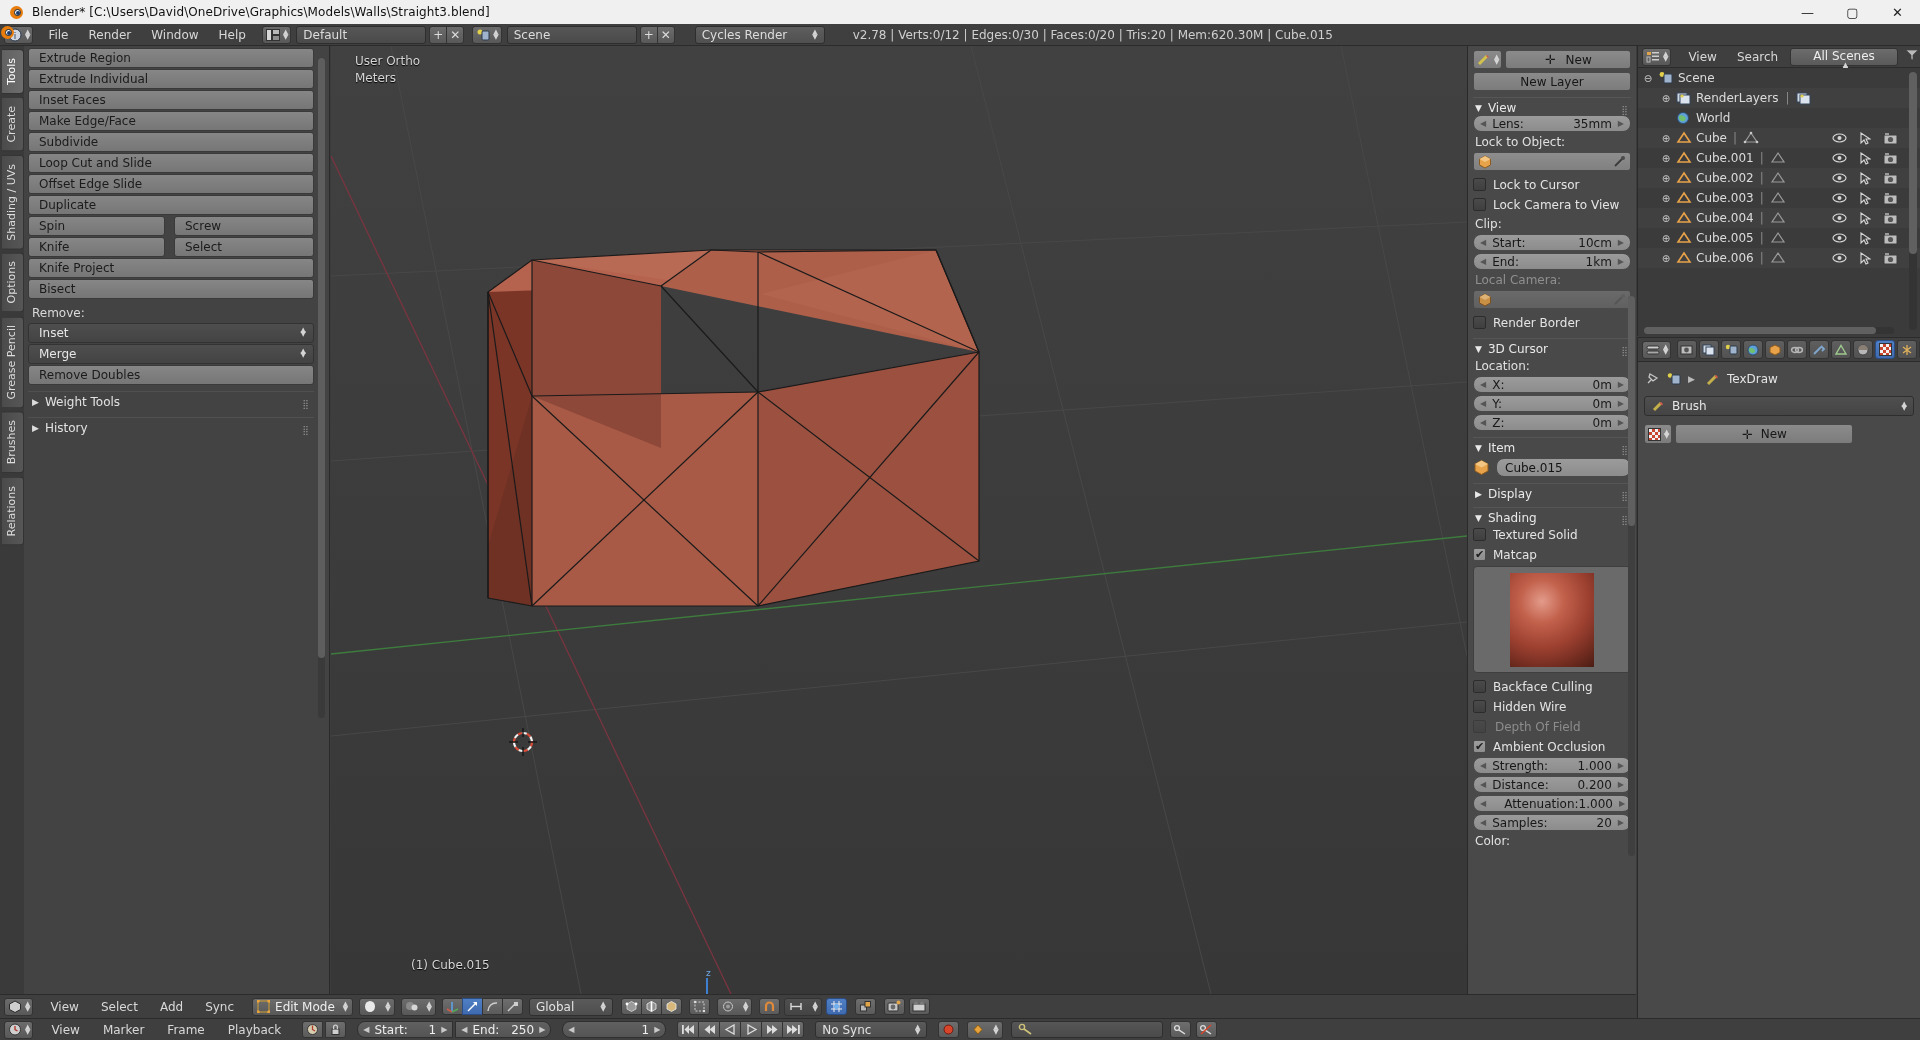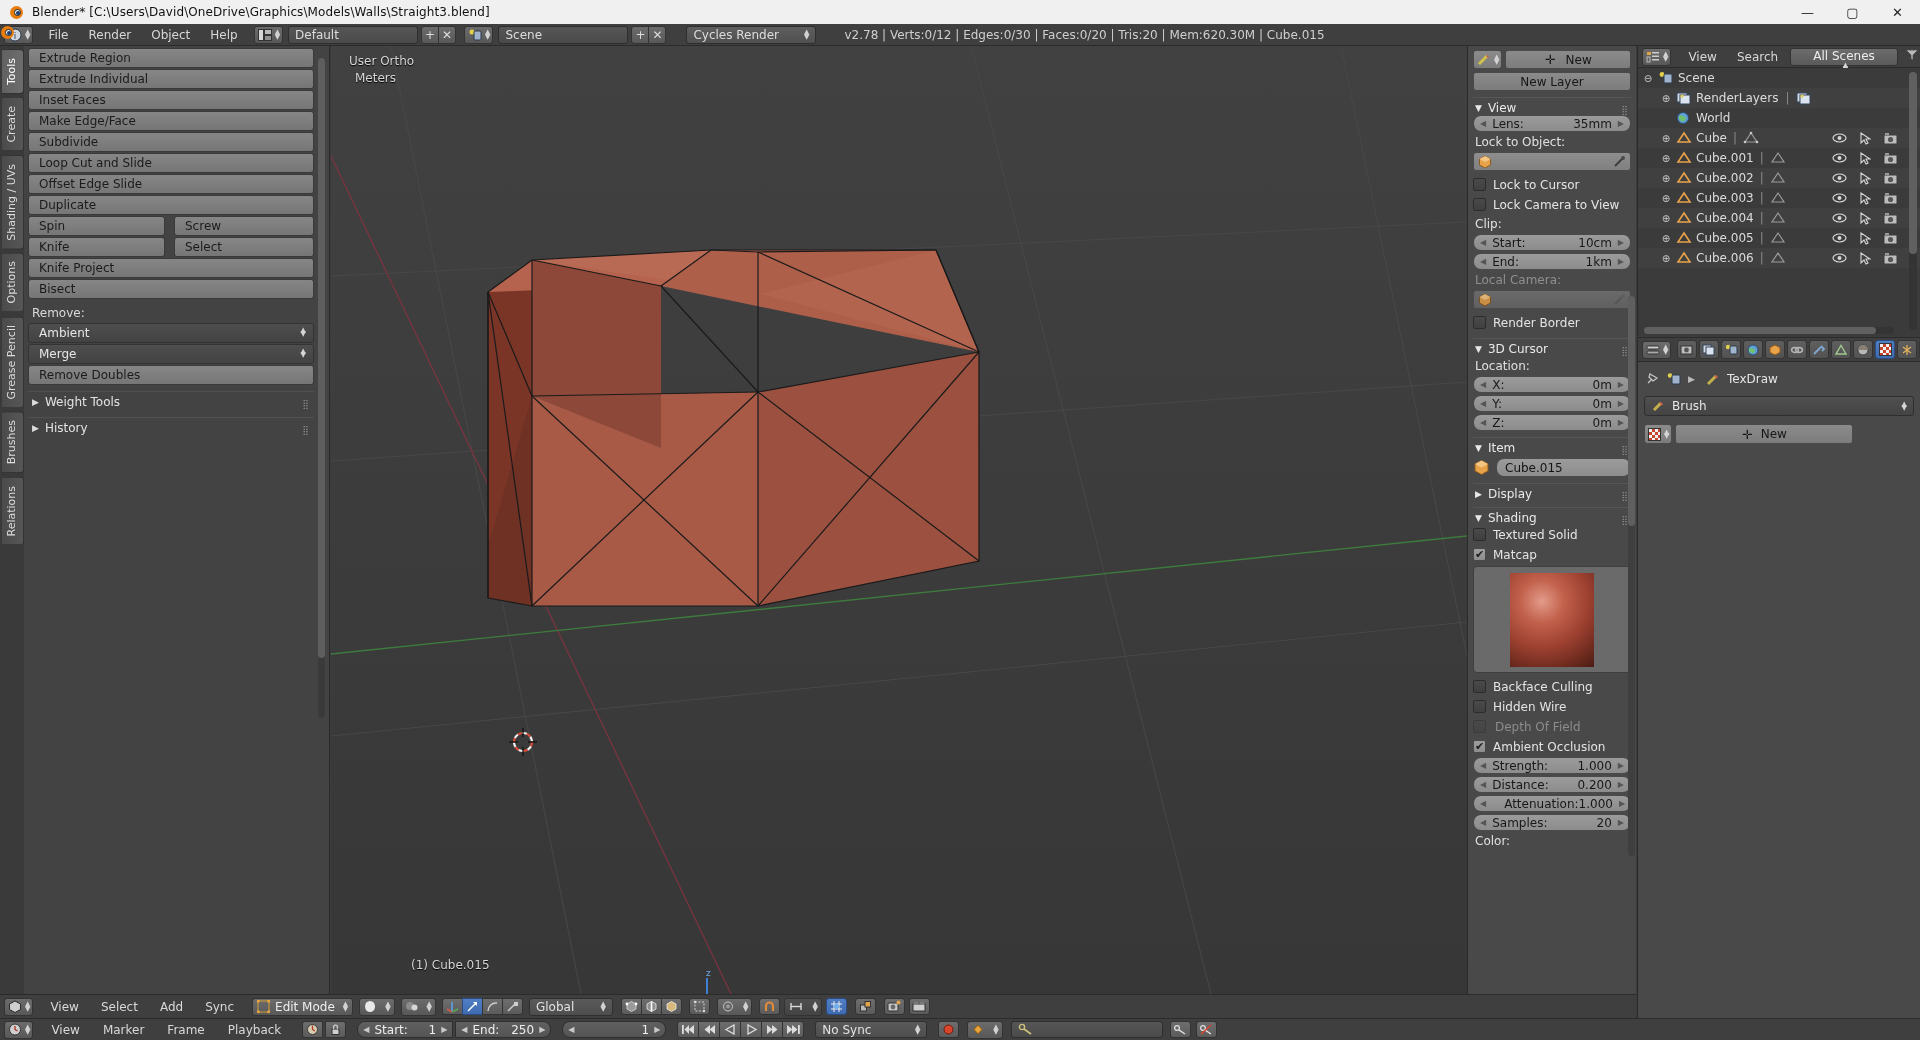--- a/index.html
+++ b/index.html
@@ -370,21 +370,21 @@
   <div class="topbar">
     <div class="ed-type">
       <svg width="14" height="14" viewBox="0 0 14 14" class="icon-svg">
           <circle cx="7" cy="7" r="6" fill="#cfd6e0" stroke="#2b3a4f"></circle>
           <text x="7" y="10.5" font-size="9" text-anchor="middle" fill="#22344d" font-family="DejaVu Sans">i</text>
         </svg>
       <span class="spin-arrows">▲<br>▼</span>
     </div>
     <div class="hdr-menu">File</div>
     <div class="hdr-menu">Render</div>
-    <div class="hdr-menu">Object</div>
+    <div class="hdr-menu">Window</div>
     <div class="hdr-menu">Help</div>
 
     <div class="ed-type" style="margin-left:6px">
       <svg width="14" height="12" viewBox="0 0 14 12" class="icon-svg">
           <rect x="0.5" y="0.5" width="5" height="11" fill="#d7d7d7" stroke="#333"></rect>
           <rect x="6.5" y="0.5" width="7" height="5" fill="#b9b9b9" stroke="#333"></rect>
           <rect x="6.5" y="6.5" width="7" height="5" fill="#8f8f8f" stroke="#333"></rect>
         </svg>
       <span class="spin-arrows">▲<br>▼</span>
     </div>
@@ -446,21 +446,21 @@
         <div class="toolrow">
           <div class="toolbtn" style="flex:0 0 137px">Knife</div>
           <div class="toolbtn">Select</div>
         </div>
 
         <div class="toolbtn">Knife Project</div>
         <div class="toolbtn">Bisect</div>
 
         <div class="sec-label">Remove:</div>
         <div class="toolbtn dark" style="position:relative">
-          <span>Ambient</span>
+          <span>Inset</span>
           <span class="spin-arrows" style="position:absolute;right:7px;top:4px">▲<br>▼</span>
         </div>
         <div class="toolbtn dark" style="position:relative">
           <span>Merge</span>
           <span class="spin-arrows" style="position:absolute;right:7px;top:4px">▲<br>▼</span>
         </div>
         <div class="toolbtn">Remove Doubles</div>
 
         <div class="collapse-row">
           <span class="tri">▶</span>
@@ -539,21 +539,21 @@
         <g transform="translate(192,696)">
           <circle r="9" fill="none" stroke="#d84c3a" stroke-width="2.2" stroke-dasharray="4.6 4.6"></circle>
           <circle r="9" fill="none" stroke="#f2f2f2" stroke-width="2.2" stroke-dasharray="4.6 4.6" stroke-dashoffset="4.6"></circle>
           <line x1="-14" y1="0" x2="-5" y2="0" stroke="#111" stroke-width="1.3"></line>
           <line x1="5" y1="0" x2="14" y2="0" stroke="#111" stroke-width="1.3"></line>
           <line x1="0" y1="-14" x2="0" y2="-5" stroke="#111" stroke-width="1.3"></line>
           <line x1="0" y1="5" x2="0" y2="14" stroke="#111" stroke-width="1.3"></line>
         </g>
       </svg>
 
-      <span class="vp-text" style="left:18px;top:8px">User Ortho</span>
+      <span class="vp-text" style="left:24px;top:8px">User Ortho</span>
       <span class="vp-text" style="left:24px;top:25px">Meters</span>
       <span class="vp-text" style="left:80px;top:912px">(1) Cube.015</span>
 
       <svg class="axis-gizmo" width="50" height="50" viewBox="0 0 50 50">
         <line x1="14" y1="42" x2="14" y2="12" stroke="#3e7fd0" stroke-width="2"></line>
         <line x1="14" y1="42" x2="4" y2="48" stroke="#c0392b" stroke-width="2"></line>
         <line x1="14" y1="42" x2="34" y2="46" stroke="#4aa34a" stroke-width="2"></line>
         <text x="13" y="10" font-size="9" fill="#6ea8e8" font-family="DejaVu Sans">z</text>
         <text x="35" y="50" font-size="9" fill="#7ed07e" font-family="DejaVu Sans">y</text>
         <text x="0" y="50" font-size="9" fill="#e08080" font-family="DejaVu Sans">x</text>

